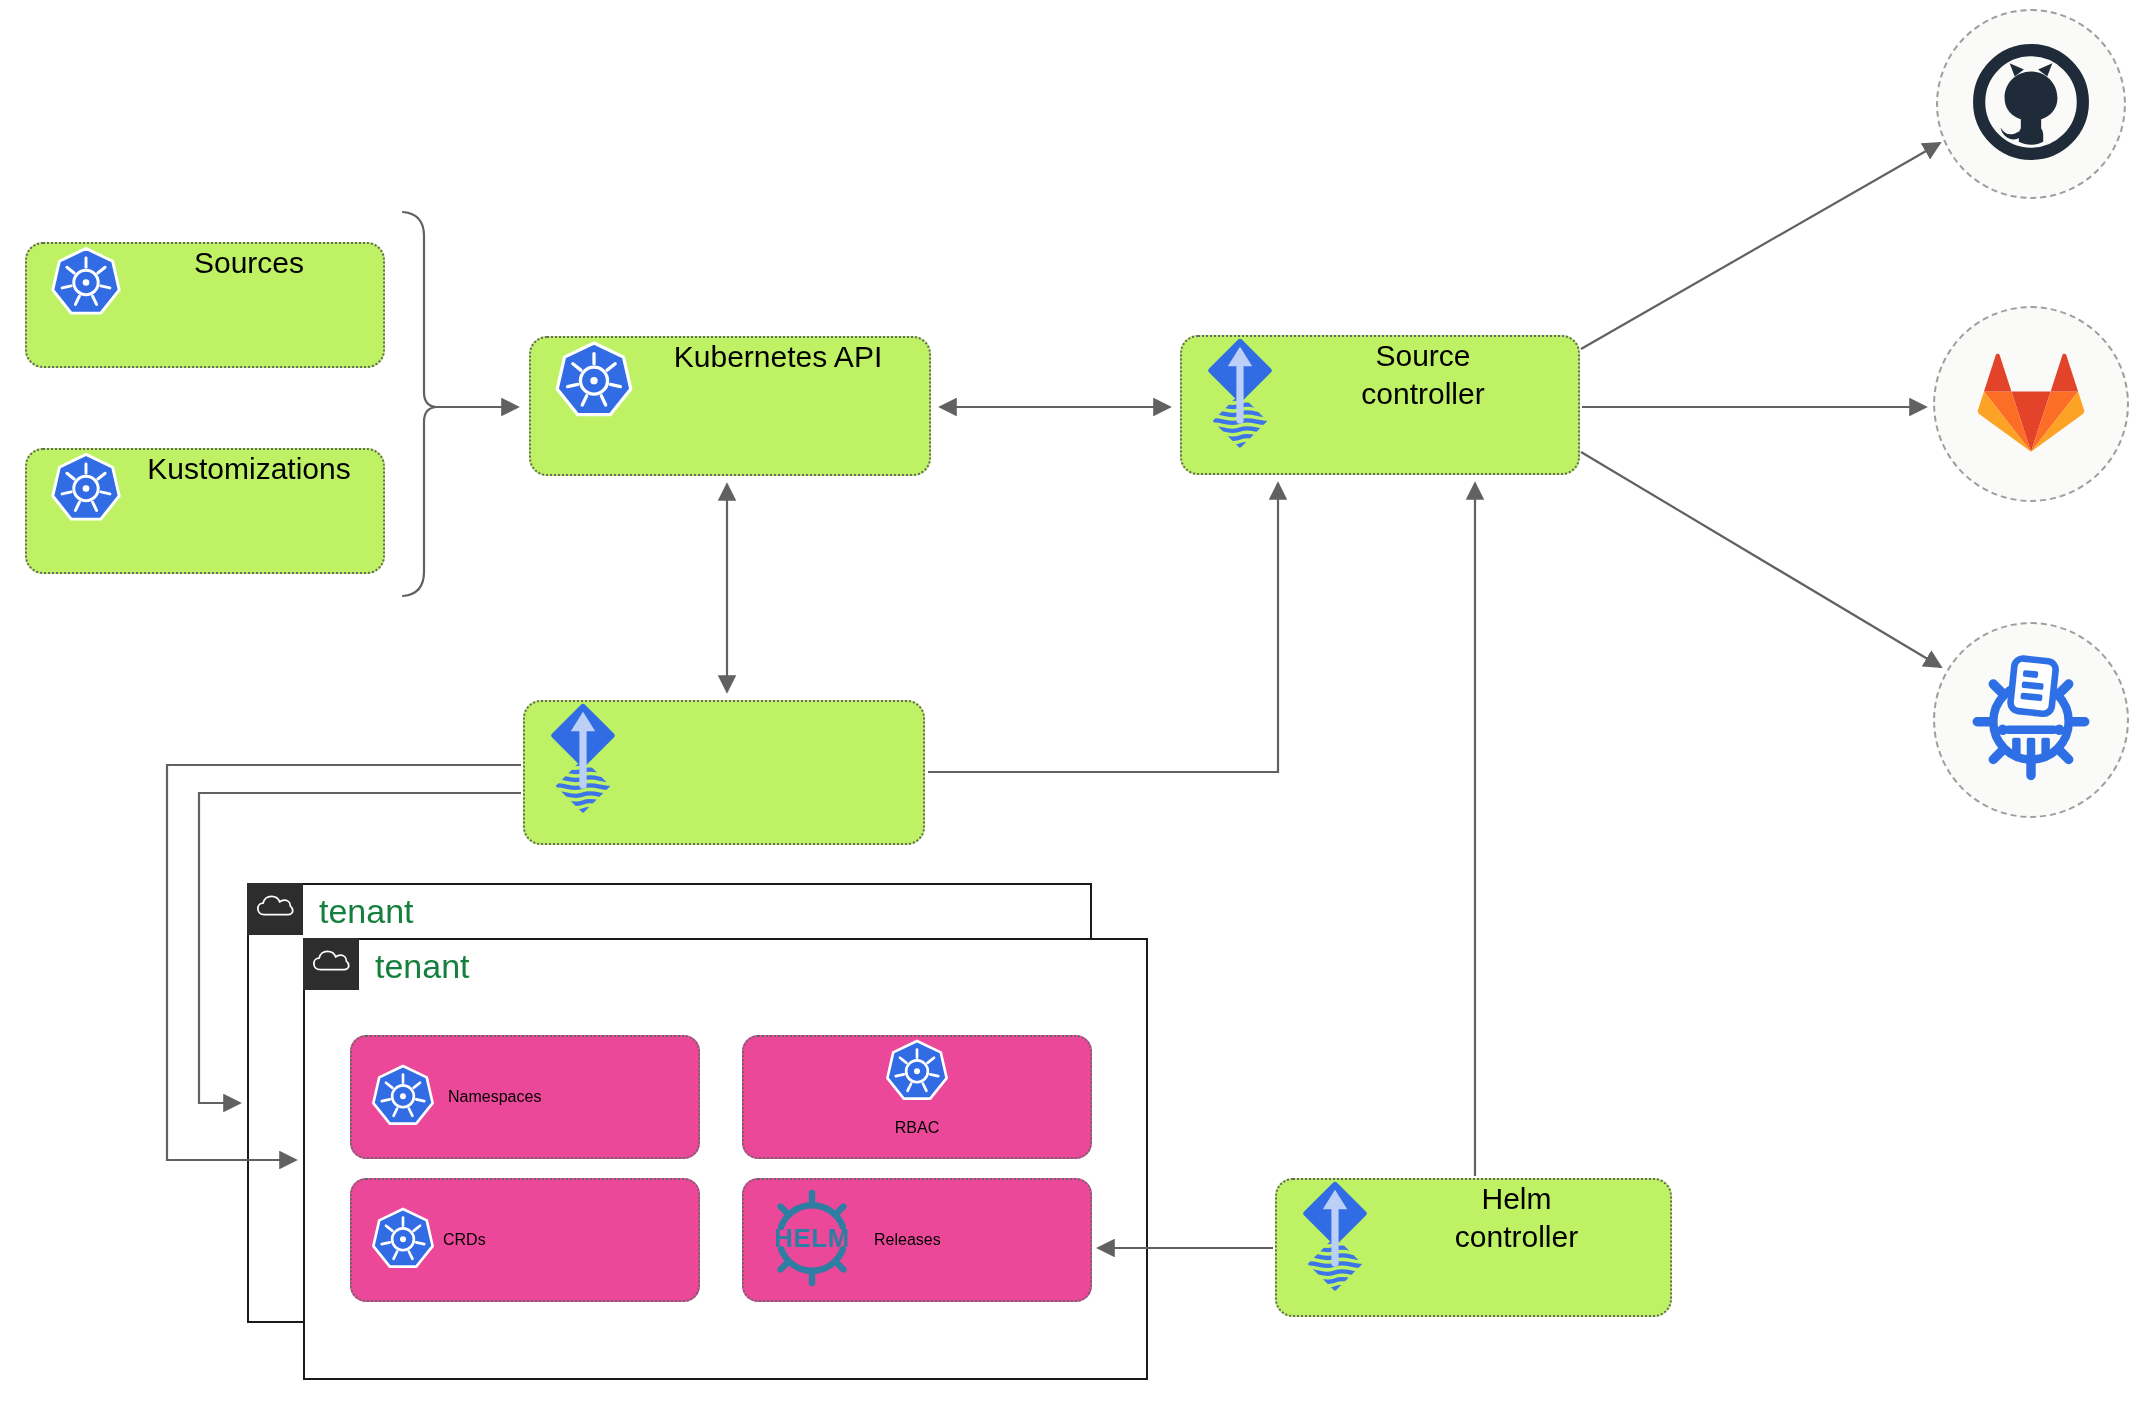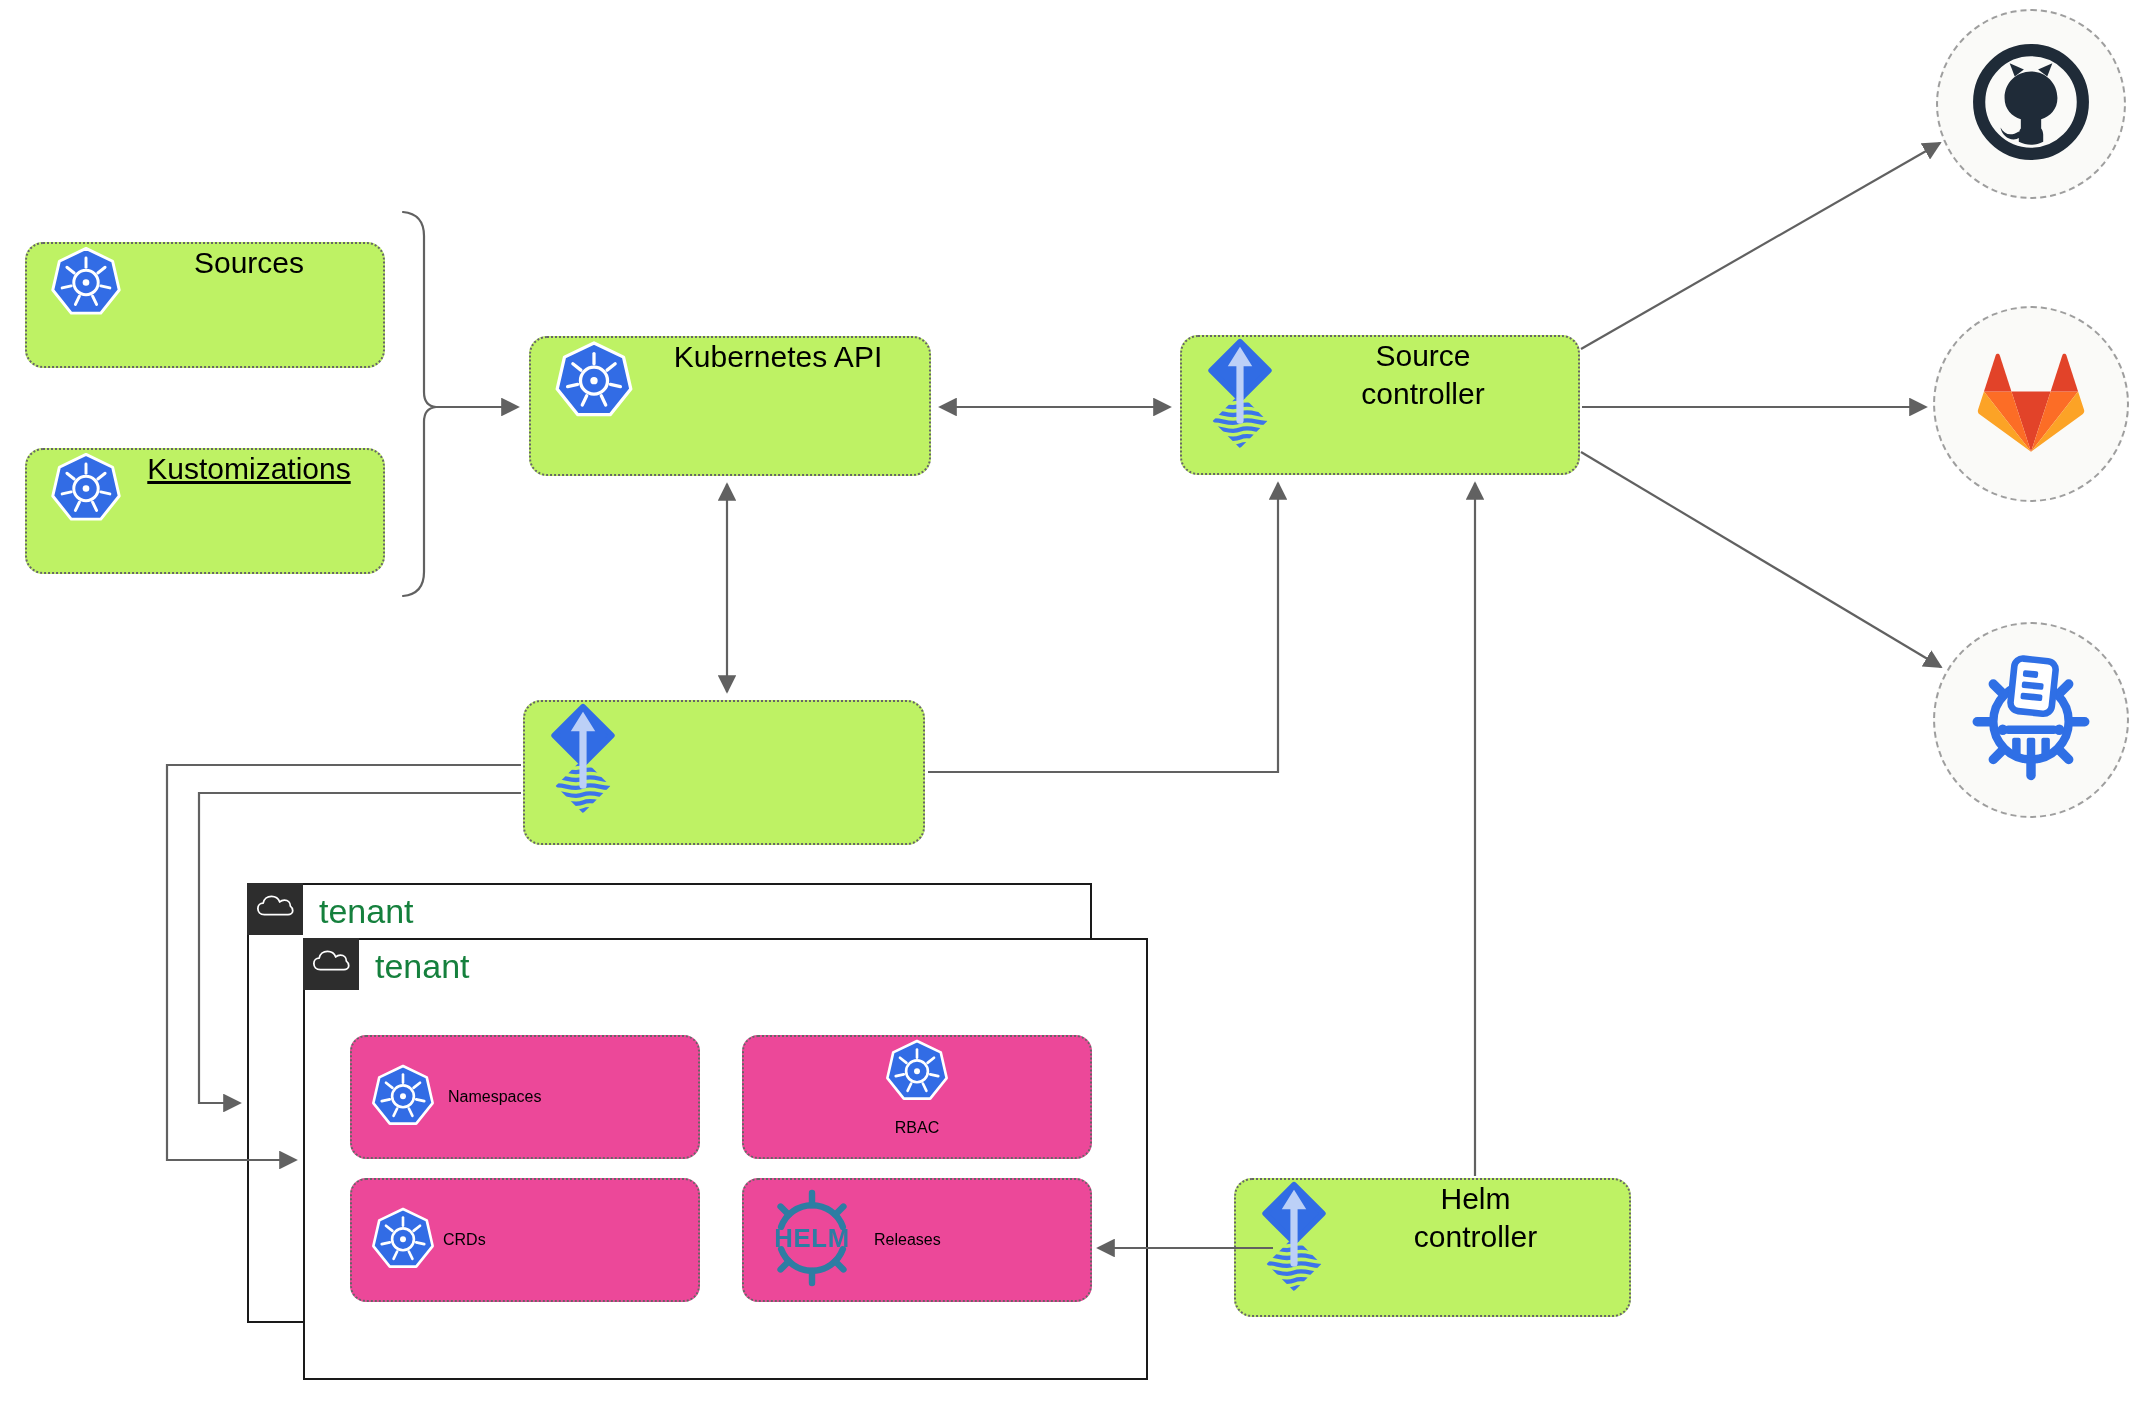--- a/index.html
+++ b/index.html
@@ -21,25 +21,25 @@
               background:#2d2d2d;display:flex;align-items:center;justify-content:center;}
   .tenant-label{position:absolute;left:70px;top:0;height:41px;line-height:52px;
                 font-size:34px;color:#15803d;}
   
   .endpoint{position:absolute;box-sizing:border-box;border-radius:50%;
             background:#fafaf8;border:2px dashed #9e9e9e;display:flex;
             align-items:center;justify-content:center;z-index:4;}
   #edges{position:absolute;left:0;top:0;z-index:10;pointer-events:none;}
   
   #sources{left:25px;top:242px;width:360px;height:126px;}
-  #kustomizations{left:25px;top:448px;width:360px;height:126px;text-decoration:underline;}
+  #kustomizations{left:25px;top:448px;width:360px;height:126px;}
   #k8s-api{left:529px;top:336px;width:402px;height:140px;}
   #source-ctrl{left:1180px;top:335px;width:400px;height:140px;}
   #kustomize-ctrl{left:523px;top:700px;width:402px;height:145px;}
-  #helm-ctrl{left:1234px;top:1178px;width:397px;height:139px;}
+  #helm-ctrl{left:1275px;top:1178px;width:397px;height:139px;}
   .inner-box{position:absolute;box-sizing:border-box;background:#ec4899;
              border:2px dotted #666;border-radius:16px;display:flex;align-items:center;
              padding:0 18px;gap:12px;width:350px;height:124px;}
   #ns-box{left:45px;top:95px;}
   #rbac-box{left:437px;top:95px;flex-direction:column;}
   #crds-box{left:45px;top:238px;gap:7px;}
   #releases-box{left:437px;top:238px;}
   #github-circle{left:1936px;top:9px;width:190px;height:190px;}
   #gitlab-circle{left:1933px;top:306px;width:196px;height:196px;}
   #chartmuseum-circle{left:1933px;top:622px;width:196px;height:196px;}

